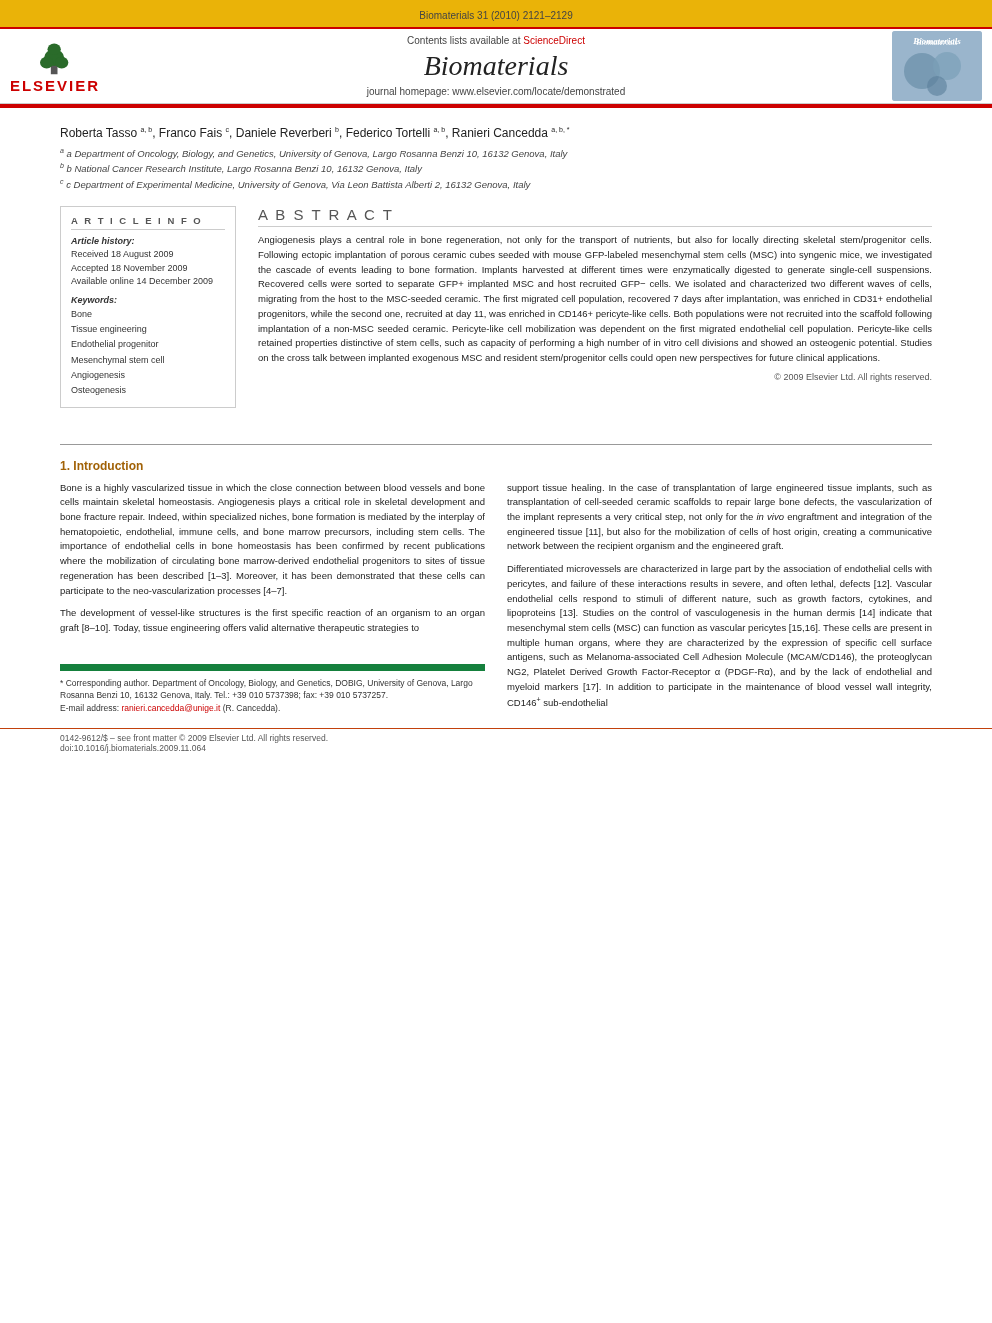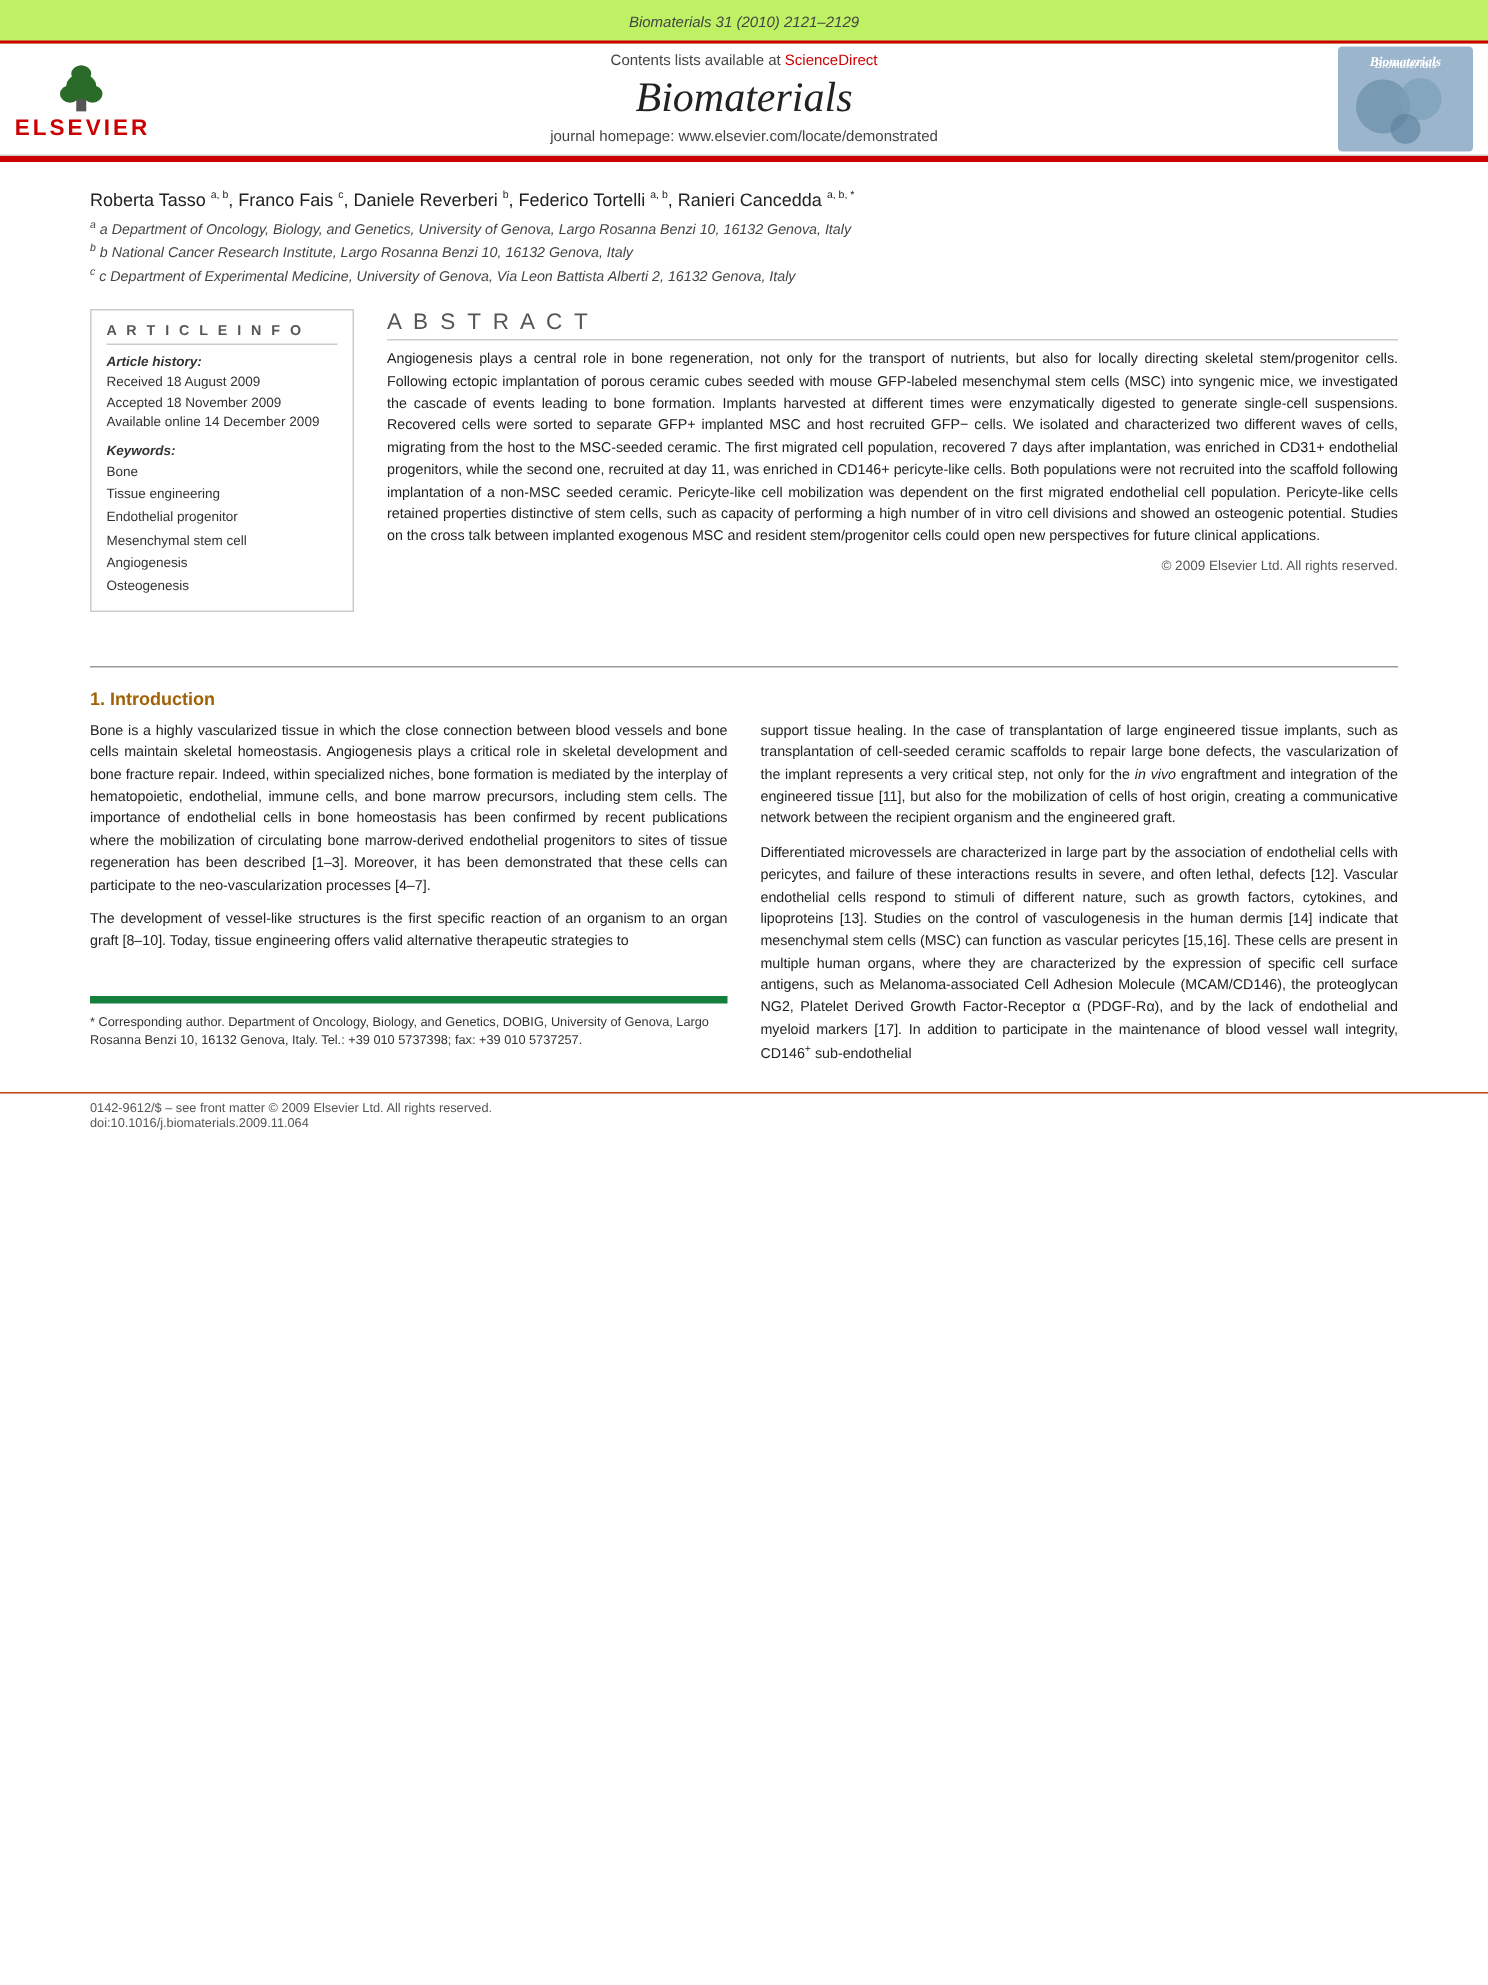--- a/index.html
+++ b/index.html
@@ -12,26 +12,25 @@
     .page {
       background: #fff;
       width: 992px;
       min-height: 1323px;
       padding: 0;
       position: relative;
     }
 
     
     .journal-header {
-      background: #bef264;
+      background: #eab308;
       border-bottom: 2px solid #c00;
       padding: 6px 0 4px 0;
       text-align: center;
       position: relative;
-      font-style: italic;
     }
     .journal-citation {
       font-size: 10px;
       color: #444;
       text-align: center;
       padding: 4px 0 2px 0;
       font-family: Arial, sans-serif;
     }
     .header-banner {
       display: flex;
@@ -262,21 +261,21 @@
       line-height: 1.55;
       color: #222;
       font-family: Arial, sans-serif;
       text-align: justify;
       margin-bottom: 8px;
     }
     .body-text .italic {
       font-style: italic;
     }
     .footnote-area {
-      border-top: 5px solid #15803d;
+      border-top: 7px solid #15803d;
       margin-top: 28px;
       padding-top: 6px;
       font-size: 8.5px;
       font-family: Arial, sans-serif;
       color: #333;
       line-height: 1.5;
     }
     .bottom-bar {
       margin-top: 10px;
       padding: 4px 60px;
@@ -388,20 +387,23 @@
       <div class="body-left">
         <div class="body-text">
           Bone is a highly vascularized tissue in which the close connection between blood vessels and bone cells maintain skeletal homeostasis. Angiogenesis plays a critical role in skeletal development and bone fracture repair. Indeed, within specialized niches, bone formation is mediated by the interplay of hematopoietic, endothelial, immune cells, and bone marrow precursors, including stem cells. The importance of endothelial cells in bone homeostasis has been confirmed by recent publications where the mobilization of circulating bone marrow-derived endothelial progenitors to sites of tissue regeneration has been described [1–3]. Moreover, it has been demonstrated that these cells can participate to the neo-vascularization processes [4–7].
         </div>
         <div class="body-text">
           The development of vessel-like structures is the first specific reaction of an organism to an organ graft [8–10]. Today, tissue engineering offers valid alternative therapeutic strategies to
         </div>
 
         <div class="footnote-area">
           <div>* Corresponding author. Department of Oncology, Biology, and Genetics, DOBIG, University of Genova, Largo Rosanna Benzi 10, 16132 Genova, Italy. Tel.: +39 010 5737398; fax: +39 010 5737257.</div>
+          <div>
+            E-mail address: <span style="color:#c00;">ranieri.cancedda@unige.it</span> (R. Cancedda).
+          </div>
         </div>
       </div>
 
       <div class="body-right">
         <div class="body-text">
           support tissue healing. In the case of transplantation of large engineered tissue implants, such as transplantation of cell-seeded ceramic scaffolds to repair large bone defects, the vascularization of the implant represents a very critical step, not only for the <span class="italic">in vivo</span> engraftment and integration of the engineered tissue [11], but also for the mobilization of cells of host origin, creating a communicative network between the recipient organism and the engineered graft.
         </div>
         <div class="body-text">
           Differentiated microvessels are characterized in large part by the association of endothelial cells with pericytes, and failure of these interactions results in severe, and often lethal, defects [12]. Vascular endothelial cells respond to stimuli of different nature, such as growth factors, cytokines, and lipoproteins [13]. Studies on the control of vasculogenesis in the human dermis [14] indicate that mesenchymal stem cells (MSC) can function as vascular pericytes [15,16]. These cells are present in multiple human organs, where they are characterized by the expression of specific cell surface antigens, such as Melanoma-associated Cell Adhesion Molecule (MCAM/CD146), the proteoglycan NG2, Platelet Derived Growth Factor-Receptor α (PDGF-Rα), and by the lack of endothelial and myeloid markers [17]. In addition to participate in the maintenance of blood vessel wall integrity, CD146<sup>+</sup> sub-endothelial
         </div>

